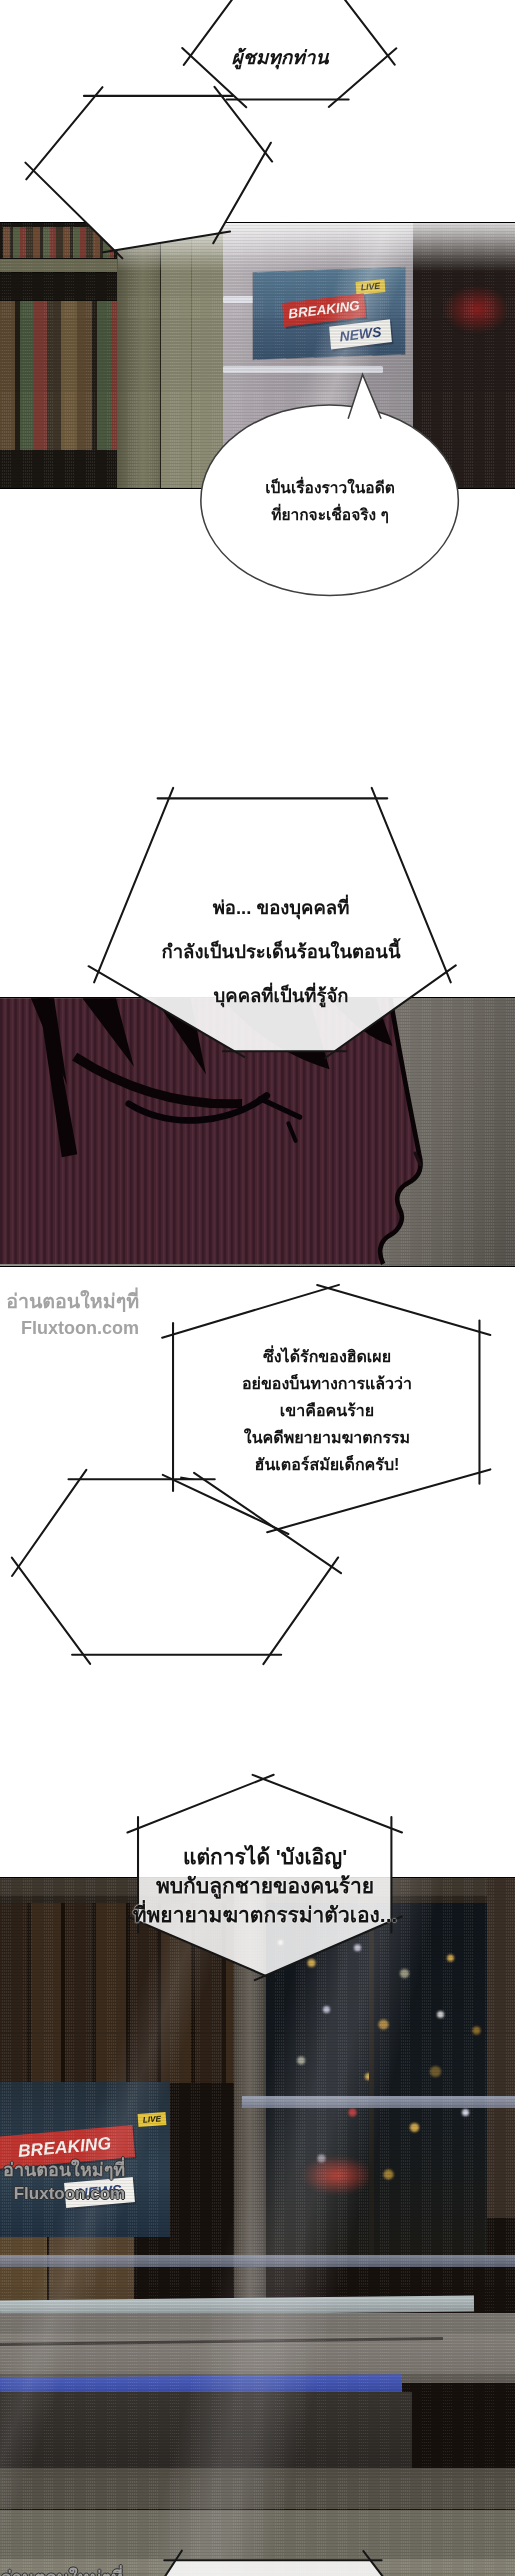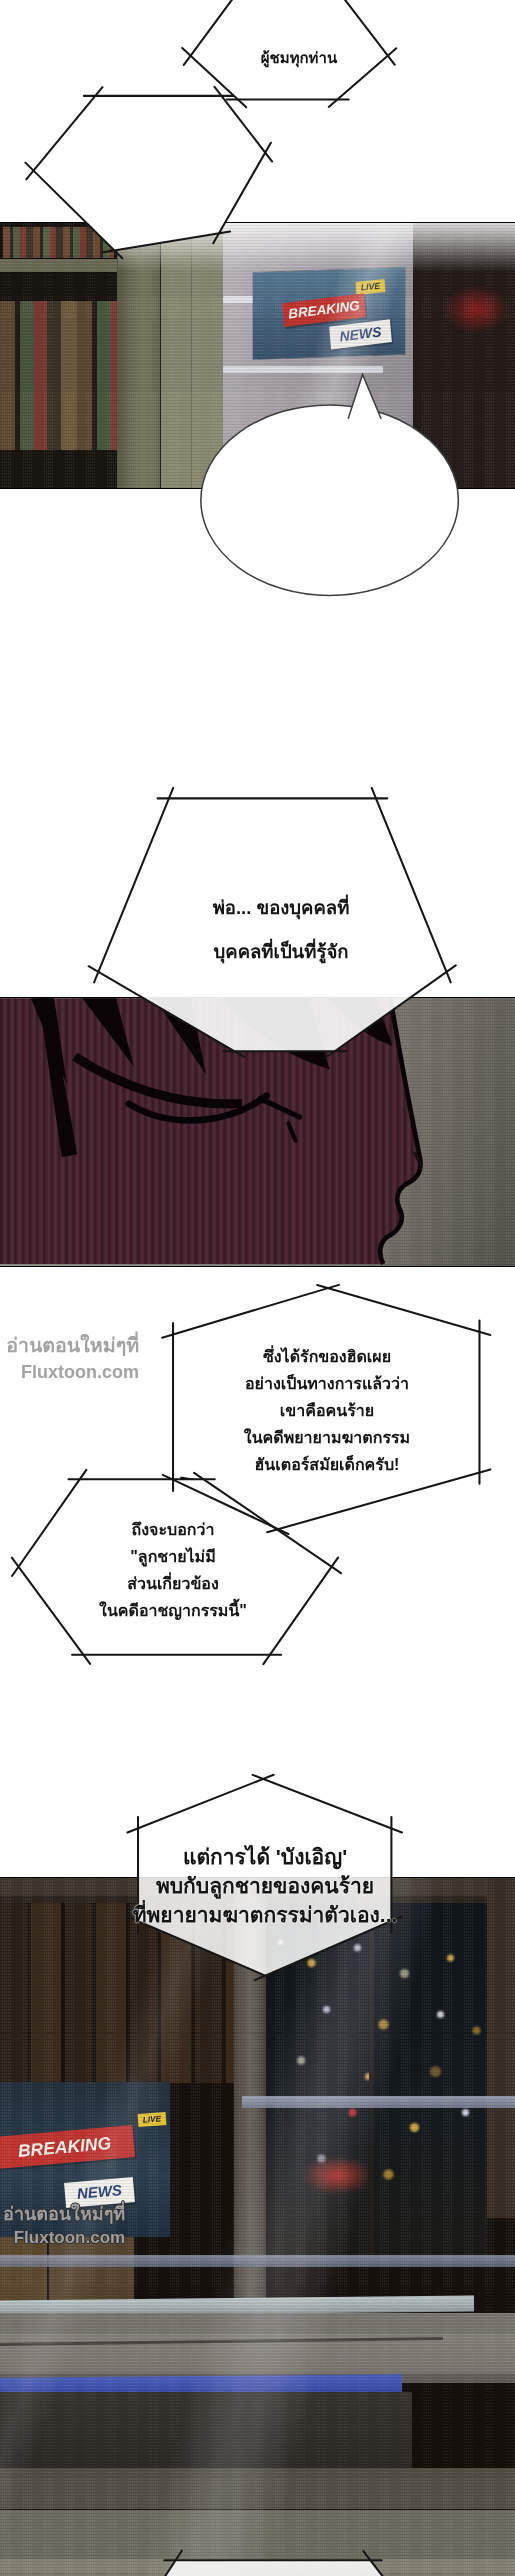--- a/index.html
+++ b/index.html
@@ -64,29 +64,29 @@
   .floor3{left:0;top:681px;width:515px;height:57px;background:#7d7a6c;box-shadow:inset 0 13.4px 0 rgba(255,255,255,.06);}
   .woodblock1{left:0;top:302px;width:47px;height:124px;background:#6e5738;opacity:.8;}
   .woodblock2{left:49px;top:328px;width:85px;height:95px;background:#8a6f4a;opacity:.55;}
   .streak2{left:222px;top:-41px;width:124px;height:850px;background:linear-gradient(90deg,rgba(255,255,255,0),rgba(230,228,235,.16) 40%,rgba(230,228,235,.16) 60%,rgba(255,255,255,0));transform:rotate(14deg);}
   .streak3{left:62px;top:-31px;width:62px;height:721px;background:linear-gradient(90deg,rgba(255,255,255,0),rgba(230,228,235,.10),rgba(255,255,255,0));transform:rotate(20deg);}
   
   #overlay{position:absolute;left:0;top:0;width:515px;height:3220px;z-index:5;pointer-events:none;}
   
   .btext{position:absolute;z-index:6;transform:translateX(-50%);text-align:center;color:#141414;font-weight:bold;white-space:nowrap;}
   .btext div{text-shadow:0 0 1.5px #fff,0 0 1.5px #fff;}
-  #t1{left:299px;top:46px;font-size:15px;line-height:24px;}
+  #t1{left:280px;top:46px;font-size:19px;line-height:24px;font-style:italic;}
   #t2{left:155px;top:138px;font-size:15.5px;line-height:27px;}
   #t3{left:330px;top:474px;font-size:15.5px;line-height:27px;}
   #t4{left:281px;top:886px;font-size:18.5px;line-height:44px;}
   #t5{left:327px;top:1343px;font-size:16px;line-height:27px;}
   #t6{left:173px;top:1516px;font-size:16px;line-height:27px;}
   #t7{left:265px;top:1842px;font-size:21px;line-height:29px;}
   
-  .wm{position:absolute;z-index:7;font-weight:bold;line-height:27px;margin-top:44px;}
+  .wm{position:absolute;z-index:7;font-weight:bold;line-height:27px;}
   .wm .l1{font-size:19.6px;}
   .wm .l2{font-size:18px;text-align:right;}
   .wm-plain{color:#a3a3a3;}
   .wm-outline{color:#9e9e9e;line-height:24px;text-shadow:-1px 0 0 #2e2e2e,1px 0 0 #2e2e2e,0 -1px 0 #2e2e2e,0 1px 0 #2e2e2e;}
   .wm-outline .l1{font-size:18px;}
   .wm-outline .l2{font-size:17px;}
   #wm1{left:6.2px;top:1288px;}
   #wm2{left:3.1px;top:2158px;}
   #wm3{left:1px;top:2566px;}
 </style>
@@ -242,36 +242,35 @@
           <line x1="877.0649205791385" y1="5141.021438923468" x2="515.9350794208615" y2="5348.978561076532" stroke="#161616" stroke-width="4" stroke-linecap="round"></line>
           <line x1="553.912658481835" y1="5349.238832196873" x2="203.08734151816498" y2="5140.761167803127" stroke="#161616" stroke-width="4" stroke-linecap="round"></line>
           <line x1="209.96051401438055" y1="5170.413331507418" x2="353.0394859856195" y2="4951.586668492582" stroke="#161616" stroke-width="4" stroke-linecap="round"></line>
         </g>
       </g>
   </svg>
 
   <div class="btext" id="t1">
     <div>ผู้ชมทุกท่าน</div>
   </div>
+  <div class="btext" id="t3">
+    <div>เป็นเรื่องราวในอดีต</div>
+    <div>ที่ยากจะเชื่อจริง ๆ</div>
+  </div>
   <div class="btext" id="t4">
     <div>พ่อ... ของบุคคลที่</div>
+    <div>กำลังเป็นประเด็นร้อนในตอนนี้</div>
     <div>บุคคลที่เป็นที่รู้จัก</div>
   </div>
   <div class="btext" id="t5">
     <div>ซึ่งได้รักของฮิดเผย</div>
-    <div>อย่างเป็นทางการแล้วว่า</div>
+    <div>อย่ของบ็นทางการแล้วว่า</div>
     <div>เขาคือคนร้าย</div>
     <div>ในคดีพยายามฆาตกรรม</div>
     <div>ฮันเตอร์สมัยเด็กครับ!</div>
-  </div>
-  <div class="btext" id="t6">
-    <div>ถึงจะบอกว่า</div>
-    <div>"ลูกชายไม่มี</div>
-    <div>ส่วนเกี่ยวข้อง</div>
-    <div>ในคดีอาชญากรรมนี้"</div>
   </div>
   <div class="btext" id="t7">
     <div>แต่การได้ 'บังเอิญ'</div>
     <div>พบกับลูกชายของคนร้าย</div>
     <div>ที่พยายามฆาตกรรม่าตัวเอง...</div>
   </div>
 
   <div class="wm wm-plain" id="wm1">
     <div class="l1">อ่านตอนใหม่ๆที่</div>
     <div class="l2">Fluxtoon.com</div>

